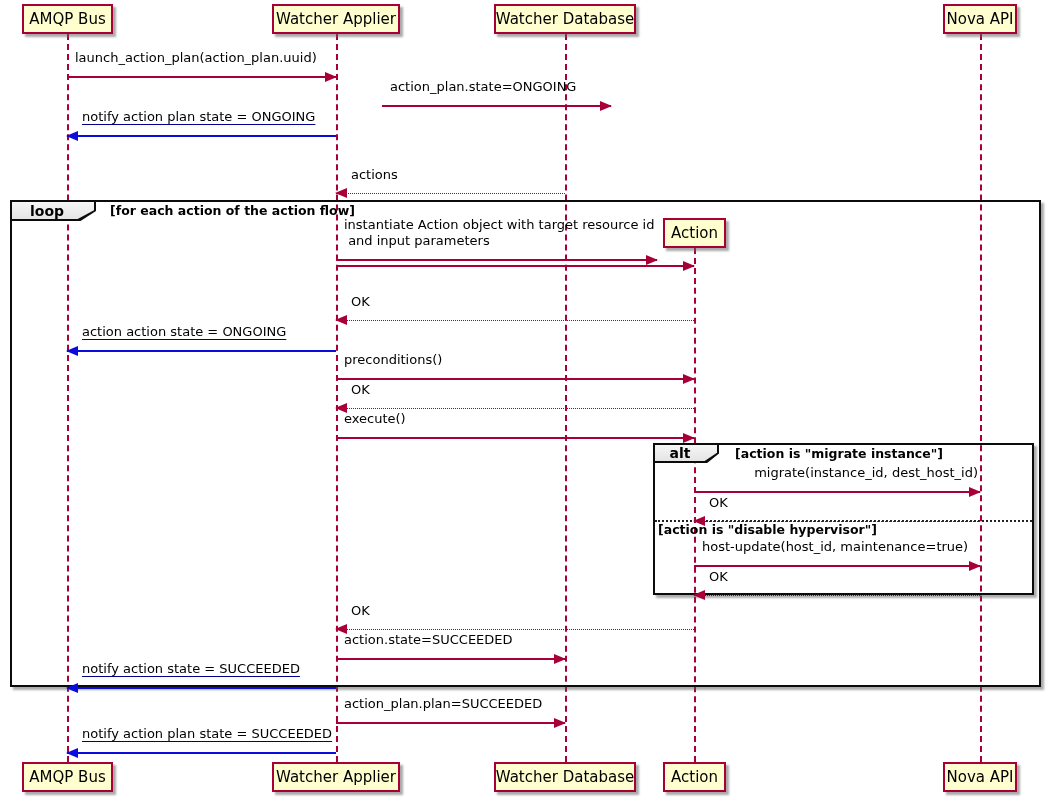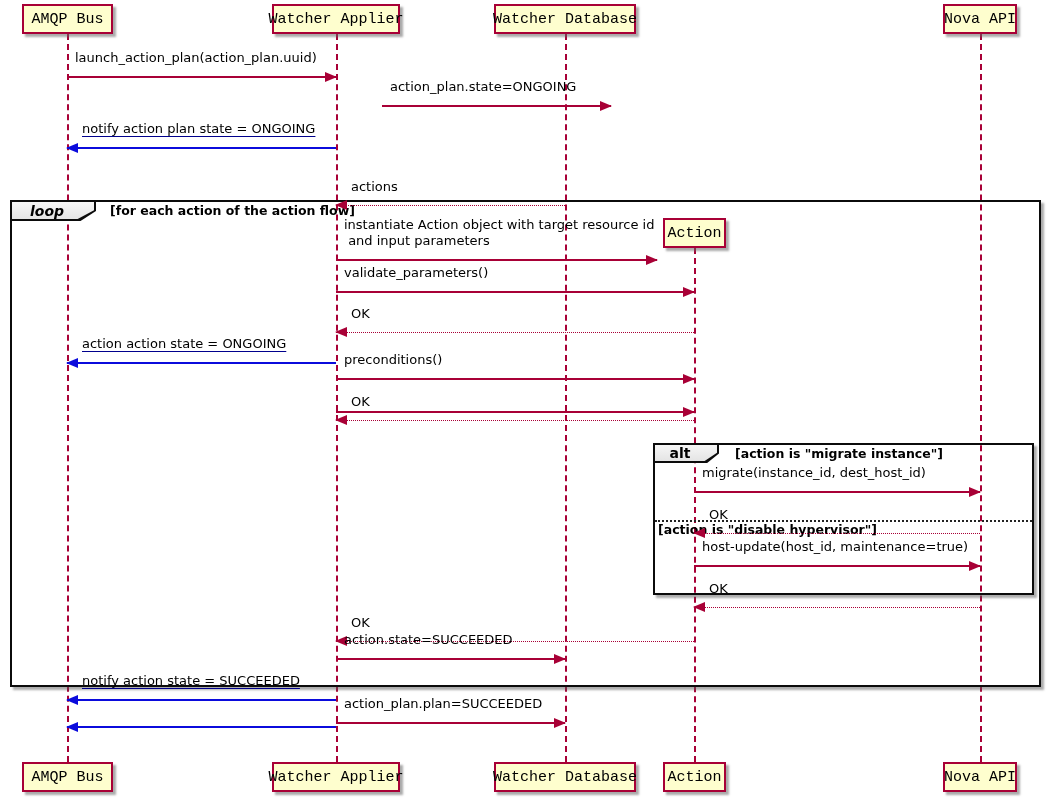--- a/index.html
+++ b/index.html
@@ -12,39 +12,39 @@
     overflow:hidden;
   }
   
   .life{position:absolute;width:0;border-left:2px dashed #A80036;}
   
   .pbox{
     position:absolute;box-sizing:border-box;height:30px;
     background:#FEFECE;border:2px solid #A80036;
     box-shadow:3px 3px 2px rgba(100,100,100,0.55);
     display:flex;align-items:center;justify-content:center;
-    font-size:15px;line-height:15px;white-space:nowrap;font-family:Liberation Mono, monospace;
+    font-size:15px;line-height:15px;white-space:nowrap;
   }
   
   .frame{position:absolute;box-sizing:border-box;border:2px solid #0b0b0b;
     box-shadow:3px 3px 2px rgba(90,90,90,0.5);background:transparent;}
   .tab{position:absolute;background:#0b0b0b;
     clip-path:polygon(0 0,100% 0,100% 52%,82% 100%,0 100%);}
   .tab .in{position:absolute;left:2px;top:2px;right:2px;bottom:2px;
     background:linear-gradient(#f6f6f6,#e4e4e4);
     clip-path:polygon(0 0,100% 0,100% 48%,80% 100%,0 100%);
     display:flex;align-items:center;justify-content:center;
     font-weight:bold;font-size:14px;padding-right:12px;box-sizing:border-box;}
   .cond{position:absolute;font-weight:bold;font-size:12.5px;white-space:nowrap;}
   .divider{position:absolute;height:0;border-top:2px dotted #222;}
   
   .msg{position:absolute;}
   .msg .lbl{display:block;font-size:13px;line-height:16px;
     padding:0 2px 10px 8px;white-space:pre-wrap;}
-  .msg.lft .lbl{padding-left:15px;margin-top:12px;}
+  .msg.lft .lbl{padding-left:15px;}
   .msg .ln{position:relative;height:0;border-top:2px solid #A80036;}
   .msg.dot .ln{border-top:1.5px dotted #A80036;}
   .msg.blue .ln{border-top:2px solid #0b0bdc;}
   .msg.blue .lbl{text-decoration:underline;text-decoration-color:#00008c;
     text-decoration-thickness:1px;text-underline-offset:3px;}
   .head{position:absolute;width:0;height:0;top:-6px;
     border-top:5px solid transparent;border-bottom:5px solid transparent;}
   .msg.rgt .head{right:-1px;border-left:12px solid #A80036;}
   .msg.lft .head{left:-1px;border-right:12px solid #A80036;}
   .msg.blue.lft .head{border-right-color:#0b0bdc;}
@@ -54,21 +54,21 @@
 
 <div id="canvas">
 
   <div class="life" style="left:67px;top:34px;height:728px;"></div>
   <div class="life" style="left:336px;top:34px;height:728px;"></div>
   <div class="life" style="left:565px;top:34px;height:728px;"></div>
   <div class="life" style="left:694px;top:248px;height:514px;"></div>
   <div class="life" style="left:980px;top:34px;height:728px;"></div>
 
   <div class="frame" style="left:10px;top:200px;width:1031px;height:487px;"></div>
-  <div class="tab" style="left:10px;top:200px;width:86px;height:21px;font-style:italic;">
+  <div class="tab" style="left:10px;top:200px;width:86px;height:21px;">
     <div class="in">loop</div>
   </div>
   <div class="cond" style="left:110px;top:203px;">[for each action of the action flow]</div>
 
   <div class="frame" style="left:653px;top:443px;width:381px;height:152px;"></div>
   <div class="tab" style="left:653px;top:443px;width:66px;height:20px;">
     <div class="in">alt</div>
   </div>
   <div class="cond" style="left:735px;top:446px;">[action is "migrate instance"]</div>
   <div class="divider" style="left:655px;top:520px;width:377px;"></div>
@@ -138,21 +138,20 @@
 
   <div class="msg rgt" style="left:336px;top:217px;width:321px;">
     <span class="lbl">instantiate Action object with target resource id
  and input parameters</span>
     <div class="ln">
         <i class="head"></i>
       </div>
   </div>
 
   <div class="msg rgt" style="left:336px;top:265px;width:358px;">
-    <span class="lbl">validate_parameters()</span>
     <div class="ln">
         <i class="head"></i>
       </div>
   </div>
 
   <div class="msg lft dot" style="left:336px;top:294px;width:358px;">
     <span class="lbl">OK</span>
     <div class="ln">
         <i class="head"></i>
       </div>
@@ -173,26 +172,27 @@
   </div>
 
   <div class="msg lft dot" style="left:336px;top:382px;width:358px;">
     <span class="lbl">OK</span>
     <div class="ln">
         <i class="head"></i>
       </div>
   </div>
 
   <div class="msg rgt" style="left:336px;top:411px;width:358px;">
-    <div class="ln">
-        <i class="head"></i>
-      </div>
-  </div>
-
-  <div class="msg rgt" style="left:694px;top:465px;width:286px;">
+    <span class="lbl">execute()</span>
+    <div class="ln">
+        <i class="head"></i>
+      </div>
+  </div>
+
+  <div class="msg rgt" style="left:694px;top:465px;width:286px;text-align:right;">
     <span class="lbl">migrate(instance_id, dest_host_id)</span>
     <div class="ln">
         <i class="head"></i>
       </div>
   </div>
 
   <div class="msg lft dot" style="left:694px;top:495px;width:286px;">
     <span class="lbl">OK</span>
     <div class="ln">
         <i class="head"></i>
@@ -235,18 +235,19 @@
   </div>
 
   <div class="msg rgt" style="left:336px;top:696px;width:229px;">
     <span class="lbl">action_plan.plan=SUCCEEDED</span>
     <div class="ln">
         <i class="head"></i>
       </div>
   </div>
 
   <div class="msg lft blue" style="left:67px;top:726px;width:269px;">
+    <span class="lbl">notify action plan state = SUCCEEDED</span>
     <div class="ln">
         <i class="head"></i>
       </div>
   </div>
 
 </div>
 
 </body></html>

